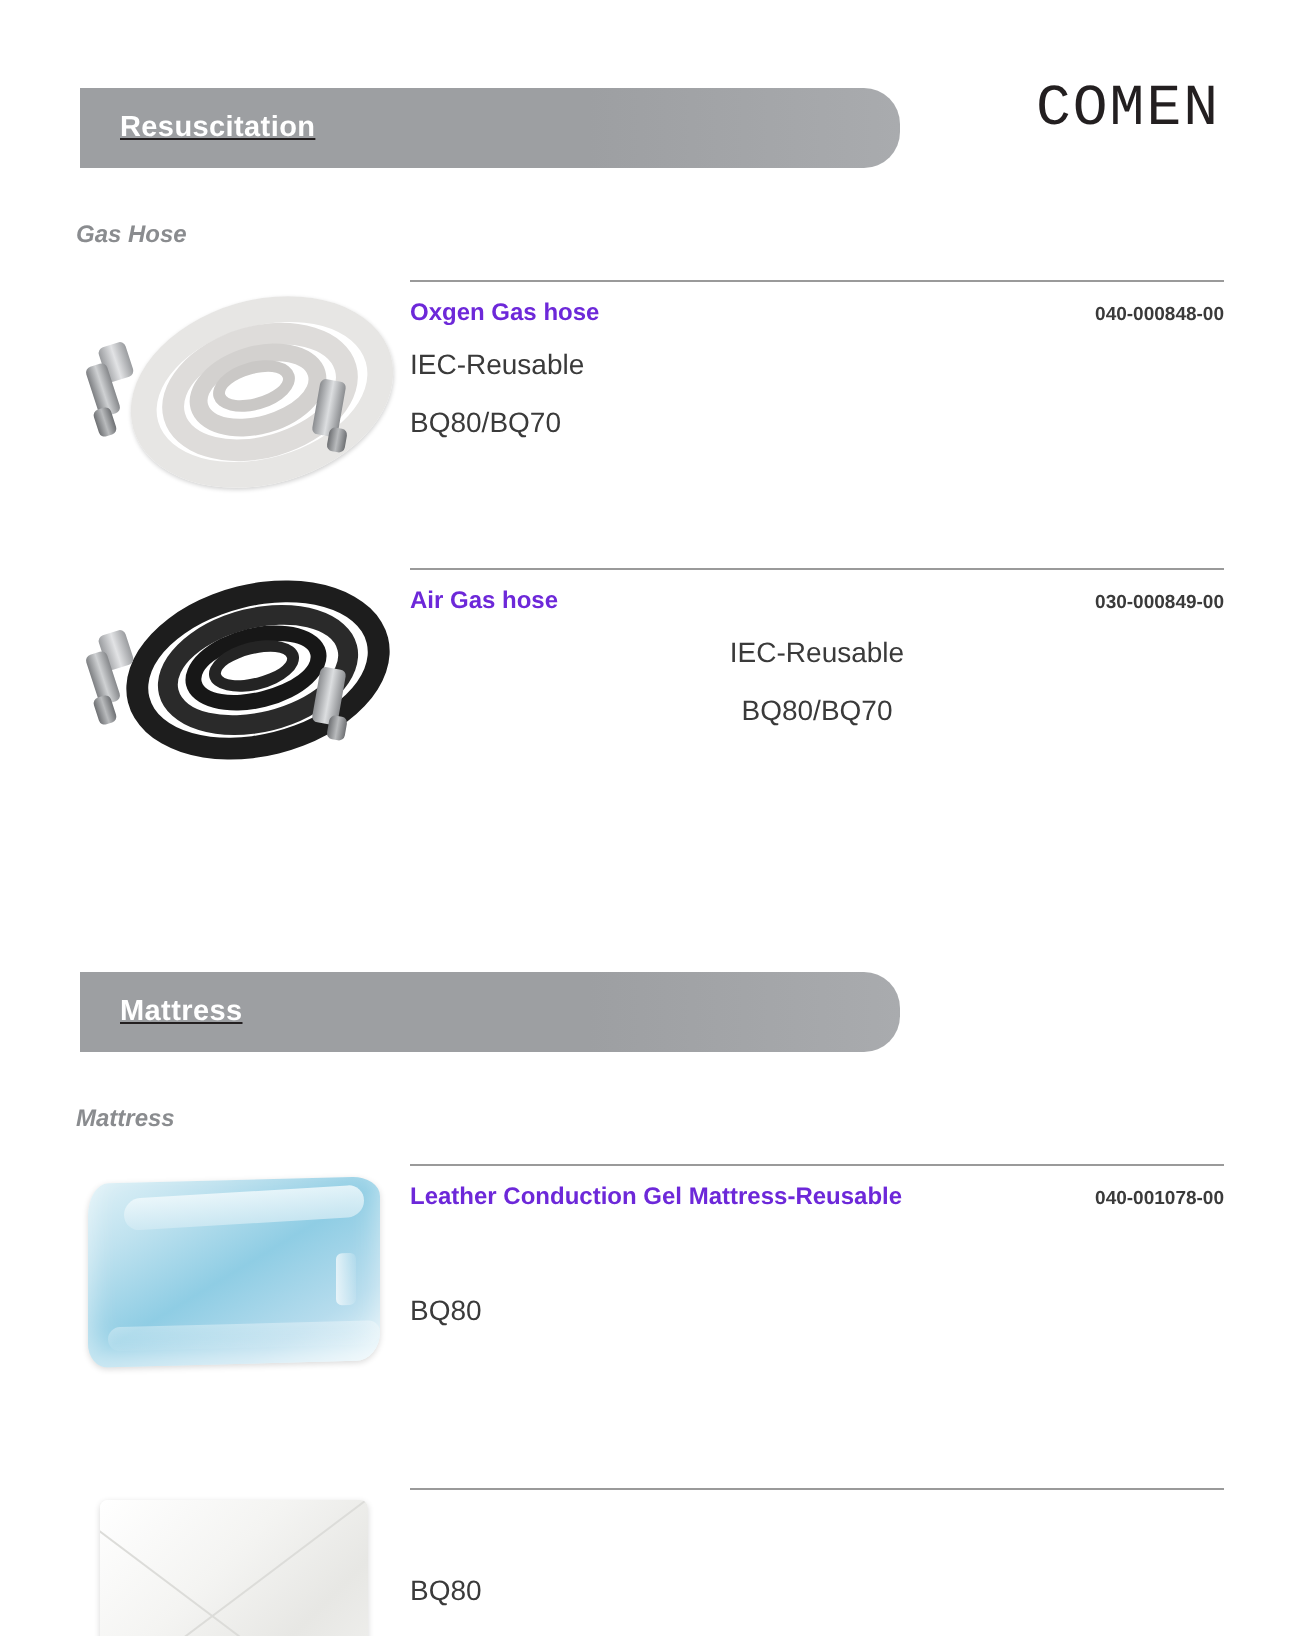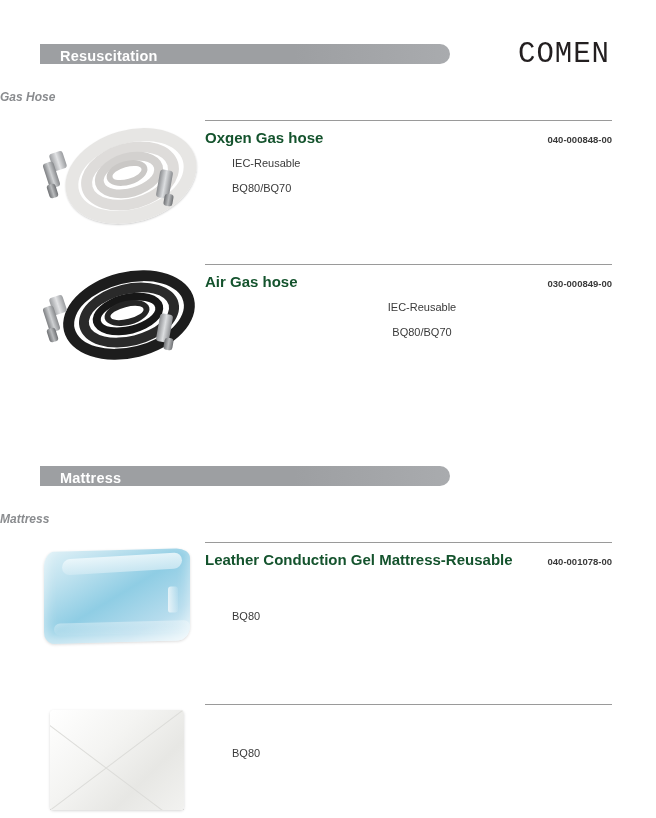--- a/index.html
+++ b/index.html
@@ -32,39 +32,41 @@
     letter-spacing: 1px;
     font-weight: 400;
     color: #231f20;
     line-height: 1;
     white-space: nowrap;
   }
 
   
   .banner {
     position: relative;
-    height: 20px;
+    height: 40px;
     margin-left: 40px;
     width: 410px;
     background: linear-gradient(to right, #9d9fa2 0%, #9d9fa2 62%, #a9abae 100%);
     border-top-right-radius: 18px;
     border-bottom-right-radius: 18px;
     display: flex;
-    align-items: flex-end;
+    align-items: center;
+    text-decoration: underline;
   }
   .banner-title {
     color: #ffffff;
     font-size: 14.5px;
     font-weight: bold;
     padding-left: 20px;
     letter-spacing: 0.2px;
   }
 
   
   .subcat {
+    margin-left: 38px;
     margin-top: 26px;
     font-size: 12px;
     font-style: italic;
     color: #8a8c8f;
     font-weight: bold;
   }
 
   
   .product {
     position: relative;
@@ -88,36 +90,35 @@
     border-top: 1px solid #9a9a9a;
     height: 0;
   }
   .info-head {
     display: flex;
     justify-content: space-between;
     align-items: baseline;
     padding-top: 8px;
   }
   .prod-name {
-    font-size: 15px;
+    font-size: 12px;
     font-weight: bold;
-    color: #14532d;
+    color: #6d28d9;
   }
   .prod-code {
     font-size: 9.5px;
     color: #3a3a3a;
     white-space: nowrap;
     padding-left: 10px;
     font-weight: bold;
   }
   .prod-line {
-    font-size: 11px;
+    font-size: 14px;
     color: #3a3a3a;
     margin-top: 11px;
-    margin-left: 27px;
   }
   .prod-line.gap {
     margin-top: 13px;
   }
   .prod-line.big-gap {
     margin-top: 42px;
   }
 
   
   .hose-wrap { position: absolute; inset: 0; }

